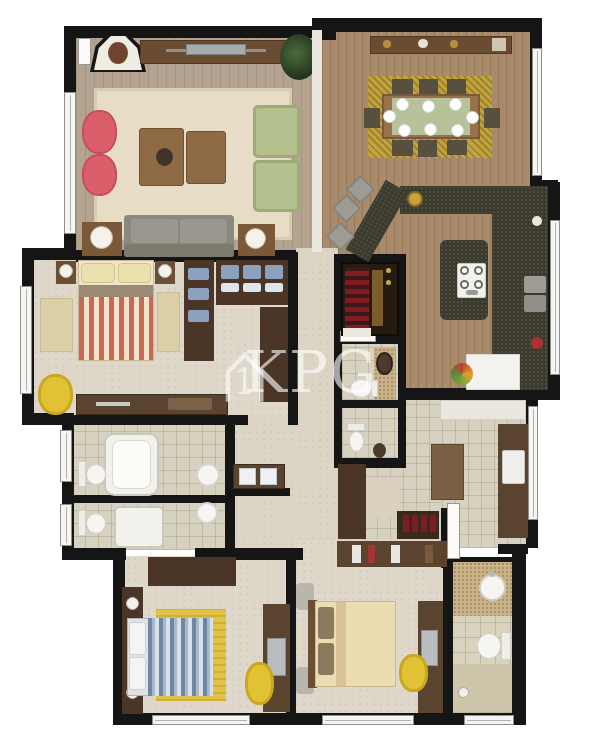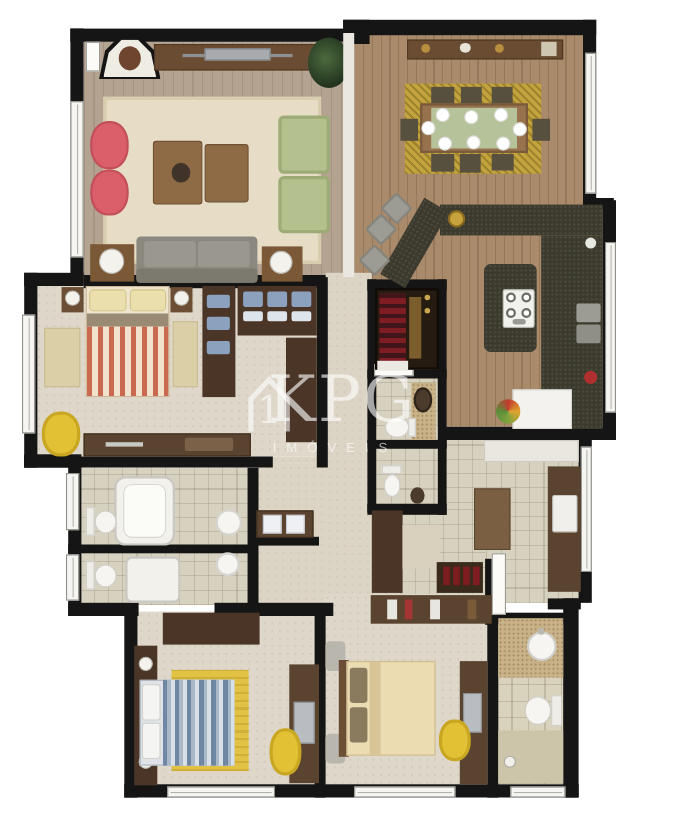--- a/index.html
+++ b/index.html
@@ -42,21 +42,20 @@
 
 <div id="plan" style="width: 612px; height: 750px; background: rgb(255, 255, 255);">
   <div class="watermark">
     <div class="wm-row">
       <svg class="wm-house" width="46" height="58" viewBox="0 0 50 62">
         <path d="M7 60 V28 L25 9 L43 28 V60" fill="none" stroke="rgba(255,255,255,0.62)" stroke-width="5"></path>
         <text x="25" y="52" text-anchor="middle" font-size="38" font-family="DejaVu Serif, serif" fill="rgba(255,255,255,0.62)">1</text>
       </svg>
       <span class="wm-brand">KPG</span>
     </div>
-    <div class="wm-sub">IMÓVEIS</div>
   </div>
 <div class="abs room wood-gray" style="left: 76px; top: 38px; width: 236px; height: 214px;"></div>
     <div class="abs room wood-warm" style="left: 322px; top: 30px; width: 208px; height: 160px;"></div>
     <div class="abs room wood-warm" style="left: 322px; top: 190px; width: 226px; height: 198px;"></div>
     <div class="abs room carpet-hall" style="left: 296px; top: 248px; width: 42px; height: 308px;"></div>
     <div class="abs room carpet-hall" style="left: 233px; top: 415px; width: 65px; height: 141px;"></div>
     <div class="abs room carpet" style="left: 32px; top: 258px; width: 256px; height: 157px;"></div>
     <div class="abs room tile" style="left: 72px; top: 425px; width: 153px; height: 72px;"></div>
     <div class="abs room tile" style="left: 72px; top: 501px; width: 153px; height: 49px;"></div>
     <div class="abs room tile" style="left: 342px; top: 344px; width: 56px; height: 56px;"></div>

